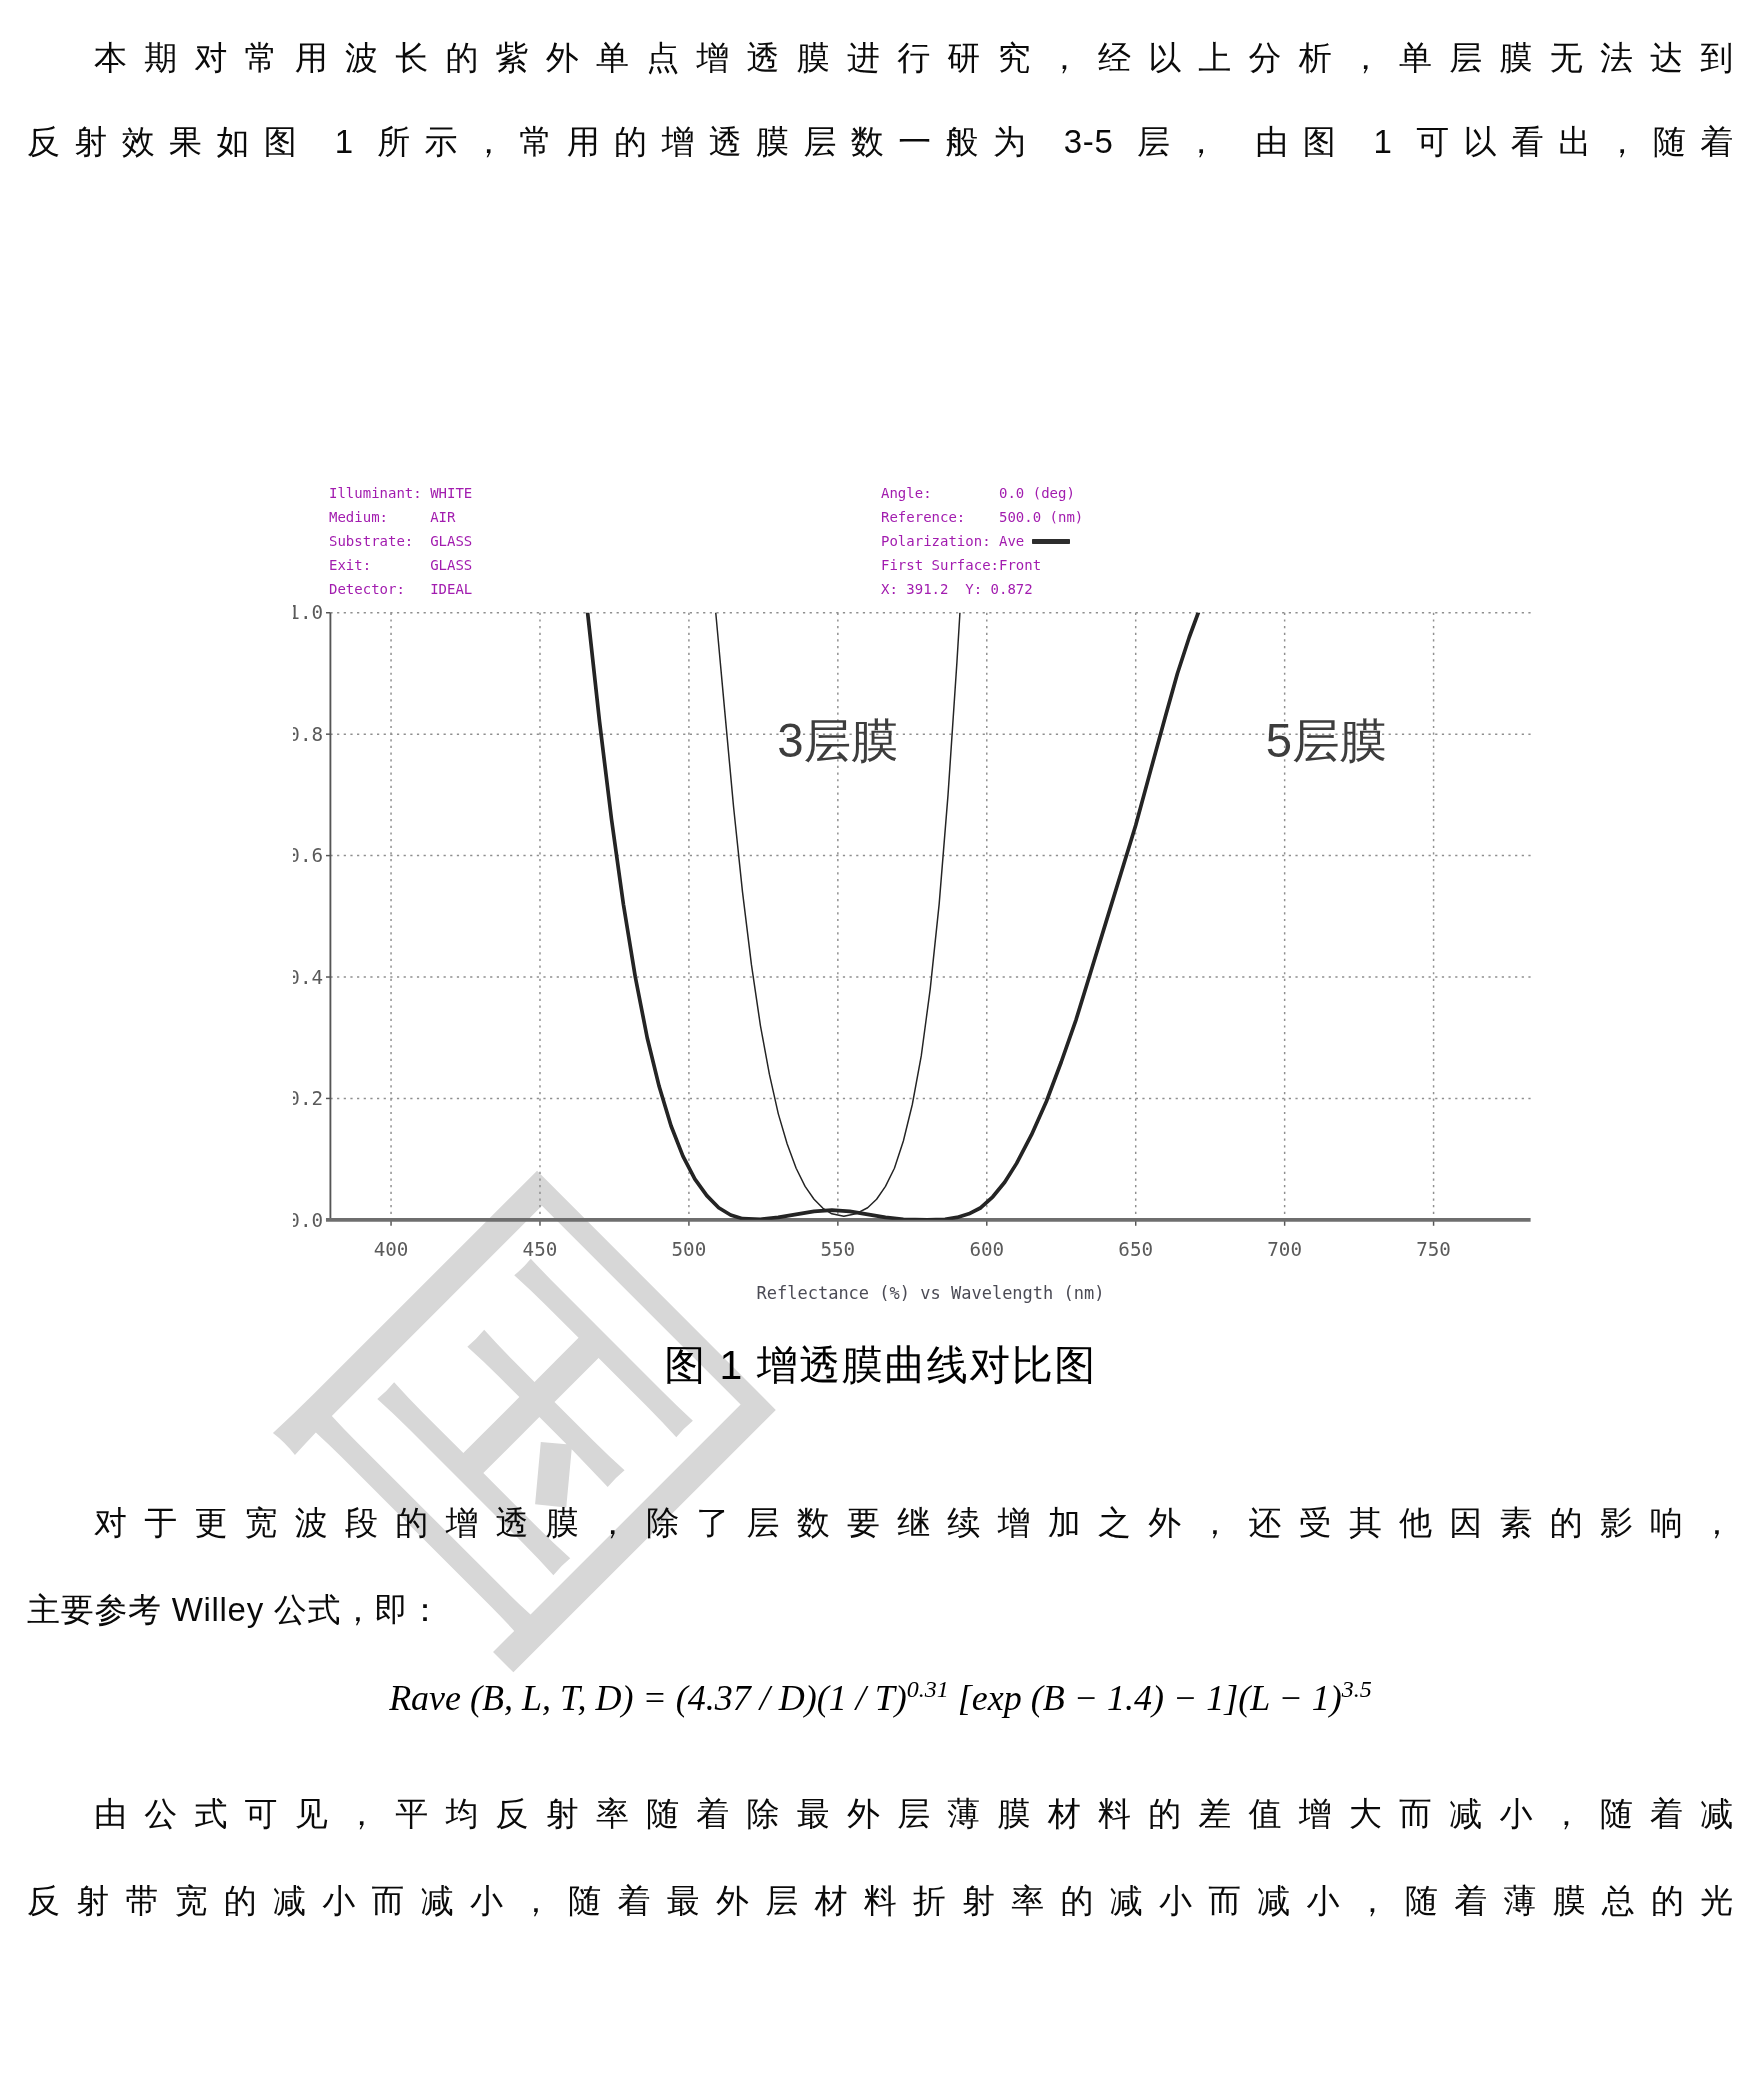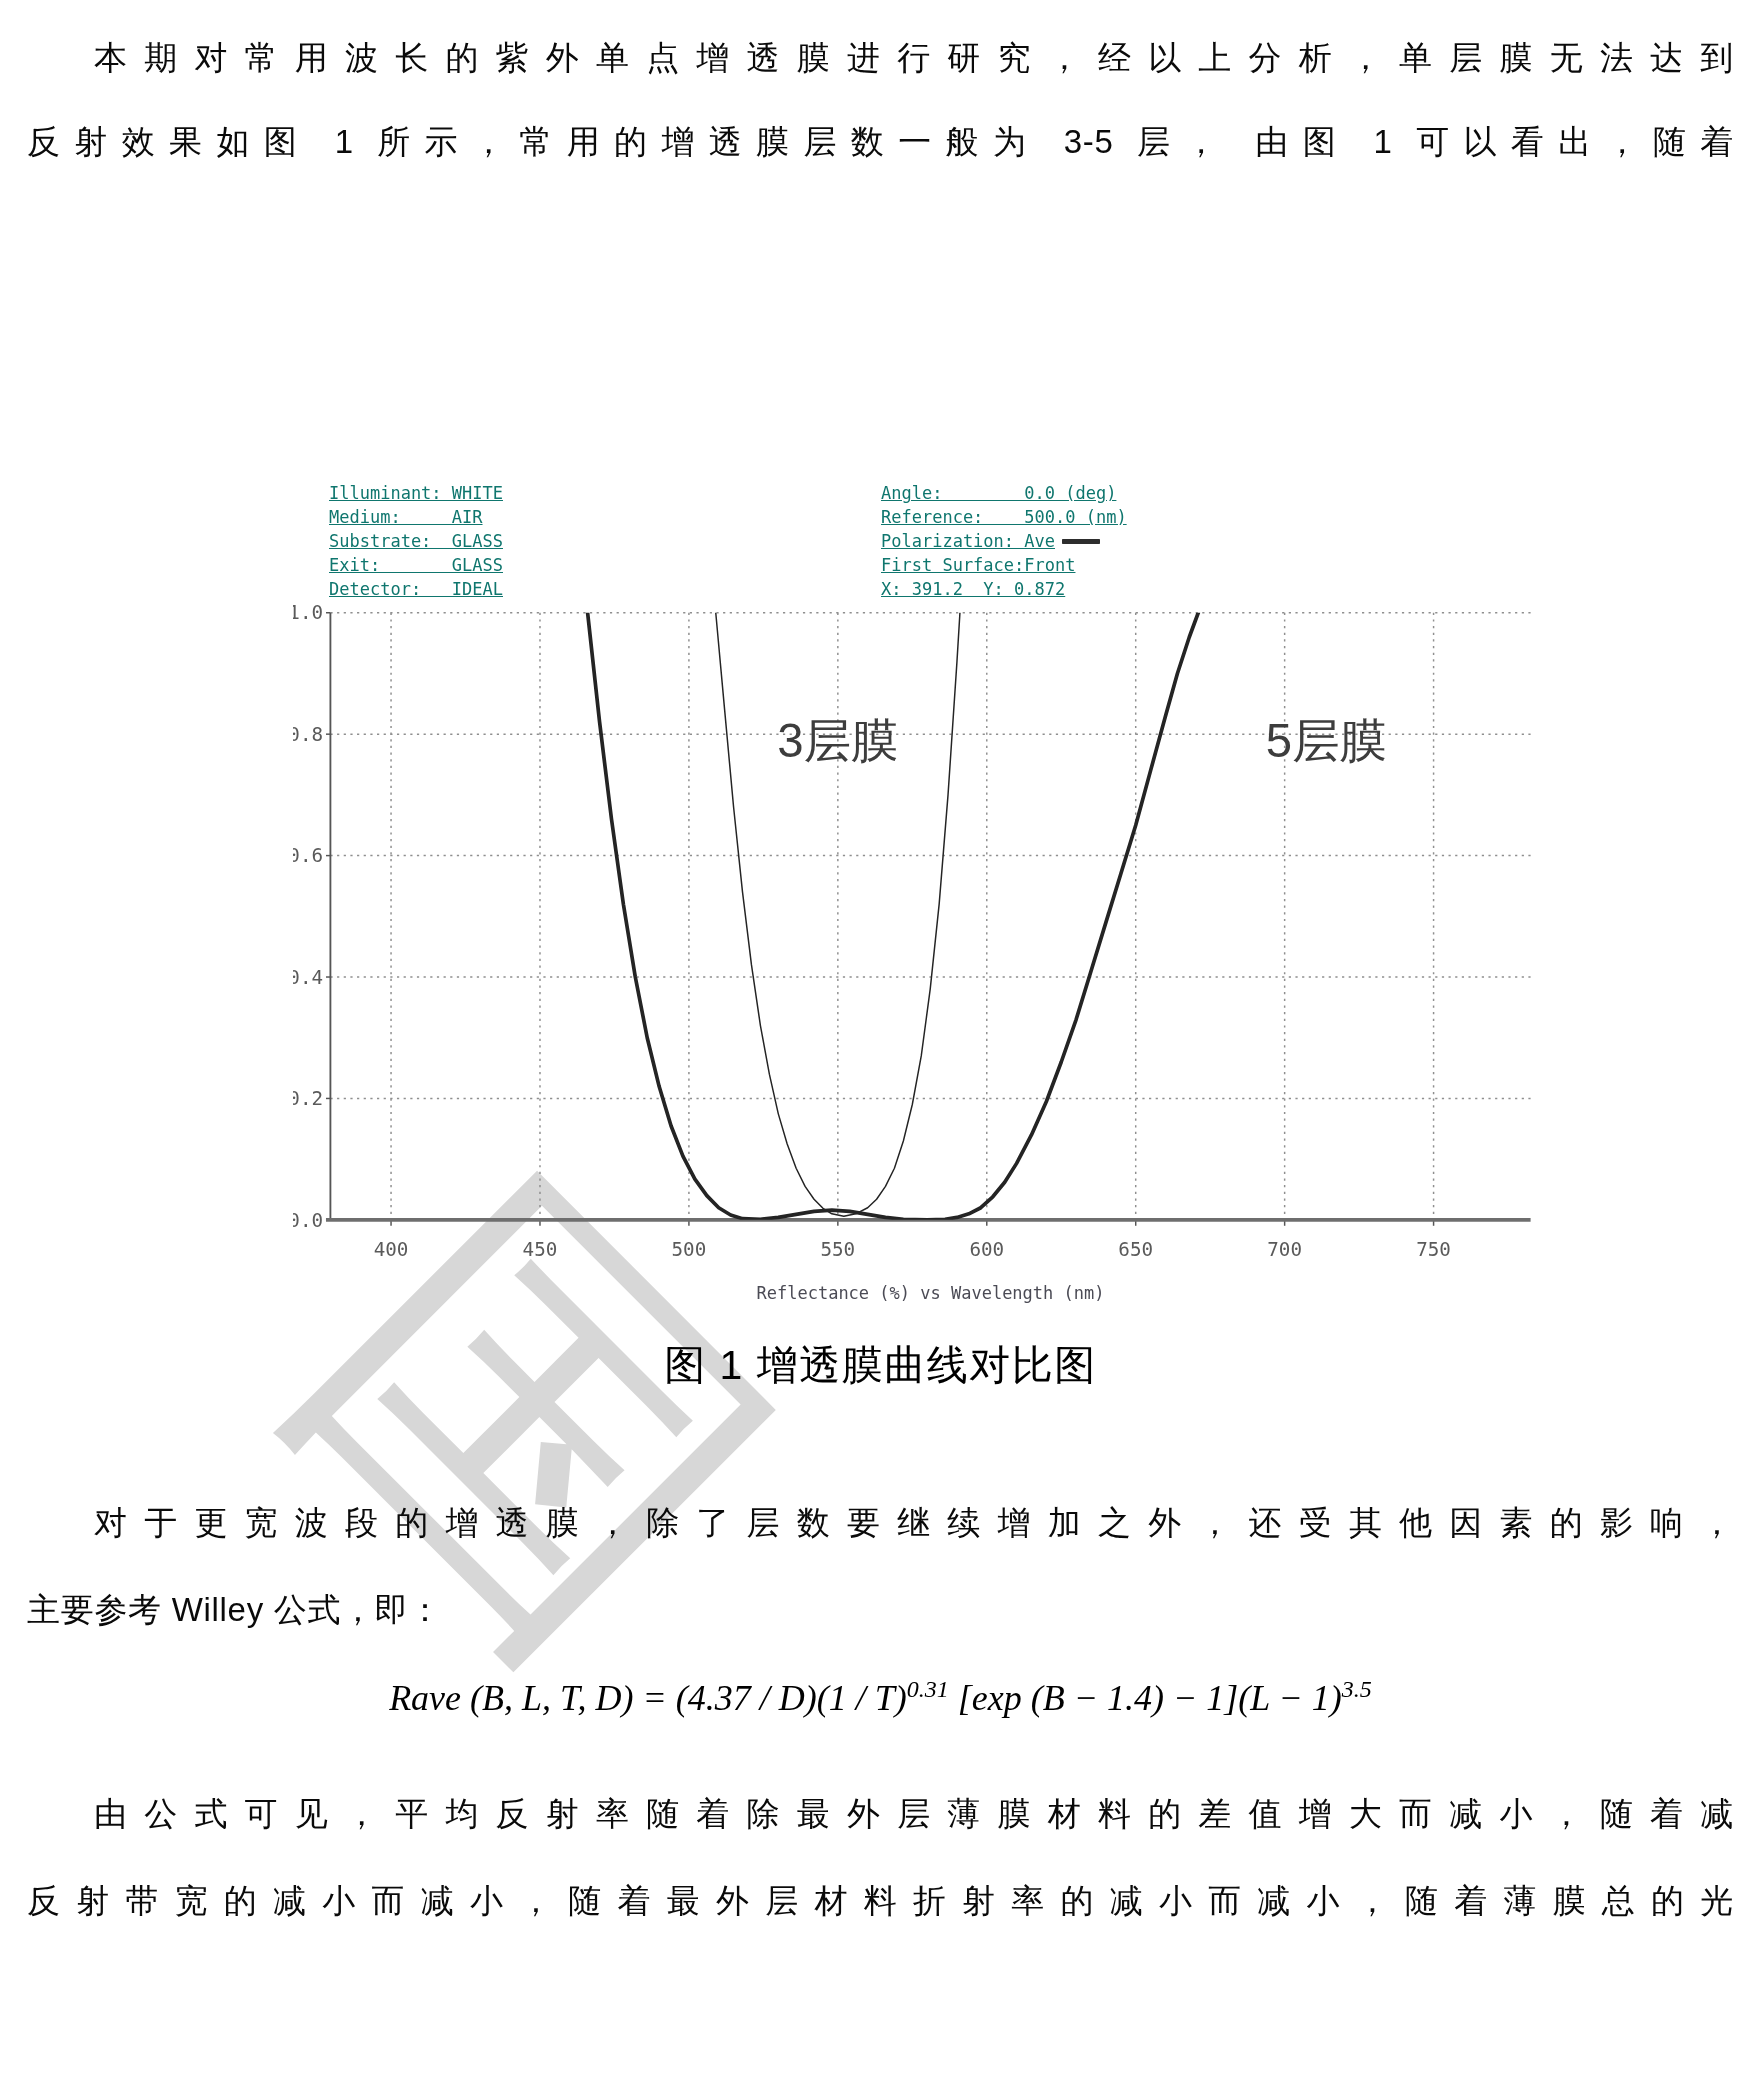--- a/index.html
+++ b/index.html
@@ -23,21 +23,21 @@
   }
   .tline.fill{text-align-last:justify;}
   .tline.short{text-align-last:left;}
   .tline.indent{text-indent:67px;}
   .p23 .tline{line-height:87px;height:87px;}
   
   #figure-area{position:absolute;left:293px;top:477px;width:1258px;height:843px;z-index:2;}
   .hcol{
     position:absolute;top:4.4px;
     font-family:"DejaVu Sans Mono","Liberation Mono",monospace;
-    font-size:17px;line-height:24px;color:#0f766e;text-decoration:underline;
+    font-size:14px;line-height:24px;color:#a21caf;
   }
   .hcol .hrow{white-space:pre;height:24px;display:flex;align-items:center;}
   #chart-header-left{left:36px;}
   #chart-header-right{left:588px;}
   .legend-bar{
     display:inline-block;width:38px;height:5.2px;background:#2d2d2d;
     margin-left:7.4px;border-radius:0.7px;
   }
   #reflectance-chart{position:absolute;left:0;top:118px;}
   

